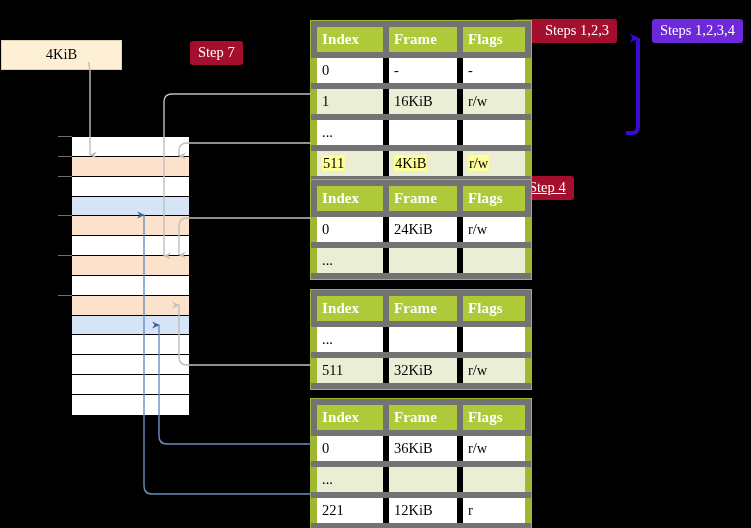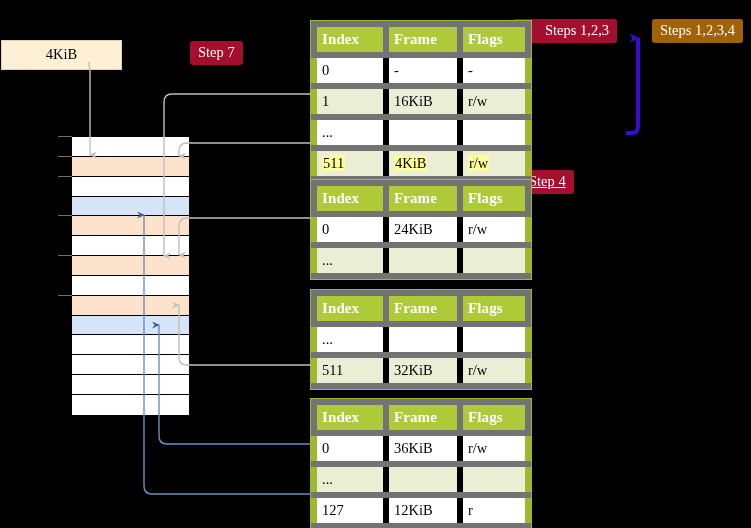--- a/index.html
+++ b/index.html
@@ -64,21 +64,21 @@
   .badge {
     position: absolute;
     color: #ffffff;
     font-size: 14.5px;
     line-height: 1;
     padding: 4px 8px 5px 8px;
     border-radius: 3px;
     white-space: nowrap;
   }
   .badge.red  { background: #a30f2d; }
-  .badge.blue { background: #a16207; }
+  .badge.blue { background: #6d28d9; }
 
   
   .kbox {
     position: absolute;
     background: #fdf0d5;
     border: 1px solid #e0d2b0;
     color: #000000;
     font-size: 14.5px;
     text-align: center;
     line-height: 1;
@@ -137,21 +137,21 @@
   </div>
 
   <div class="badge red" style="left:513px; top:19px;padding-left:32px;">
     <span>Steps 1,2,3</span>
   </div>
 
   <div class="badge blue" style="left:652px; top:19px;">
     <span>Steps 1,2,3,4</span>
   </div>
 
-  <div class="badge red" style="left:521px; top:170px;text-decoration:underline;">
+  <div class="badge red" style="left:521px; top:176px;text-decoration:underline;">
     <span>Step 4</span>
   </div>
 
   <div id="memcol">
       <div class="mrow "></div>
       <div class="mrow orange"></div>
       <div class="mrow "></div>
       <div class="mrow blue"></div>
       <div class="mrow orange"></div>
       <div class="mrow "></div>
@@ -261,21 +261,21 @@
           <td class="col-i">0</td>
           <td class="col-f">36KiB</td>
           <td class="col-g">r/w</td>
         </tr>
         <tr class="alt">
           <td class="col-i">...</td>
           <td class="col-f"></td>
           <td class="col-g"></td>
         </tr>
         <tr class="">
-          <td class="col-i">127</td>
+          <td class="col-i">221</td>
           <td class="col-f">12KiB</td>
           <td class="col-g">r</td>
         </tr>
         <tr class="alt">
           <td class="col-i">...</td>
           <td class="col-f"></td>
           <td class="col-g"></td>
         </tr>
       </tbody>
   </table>

